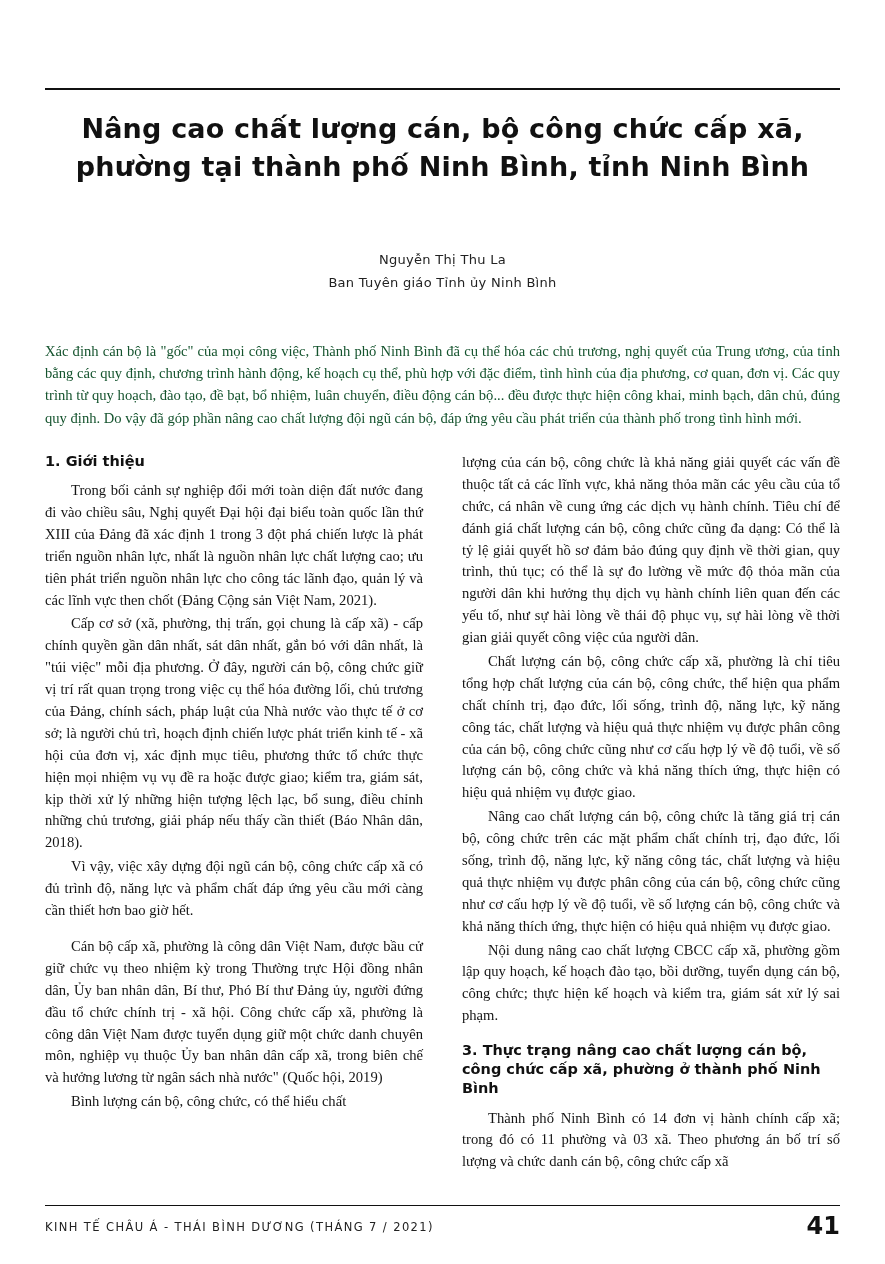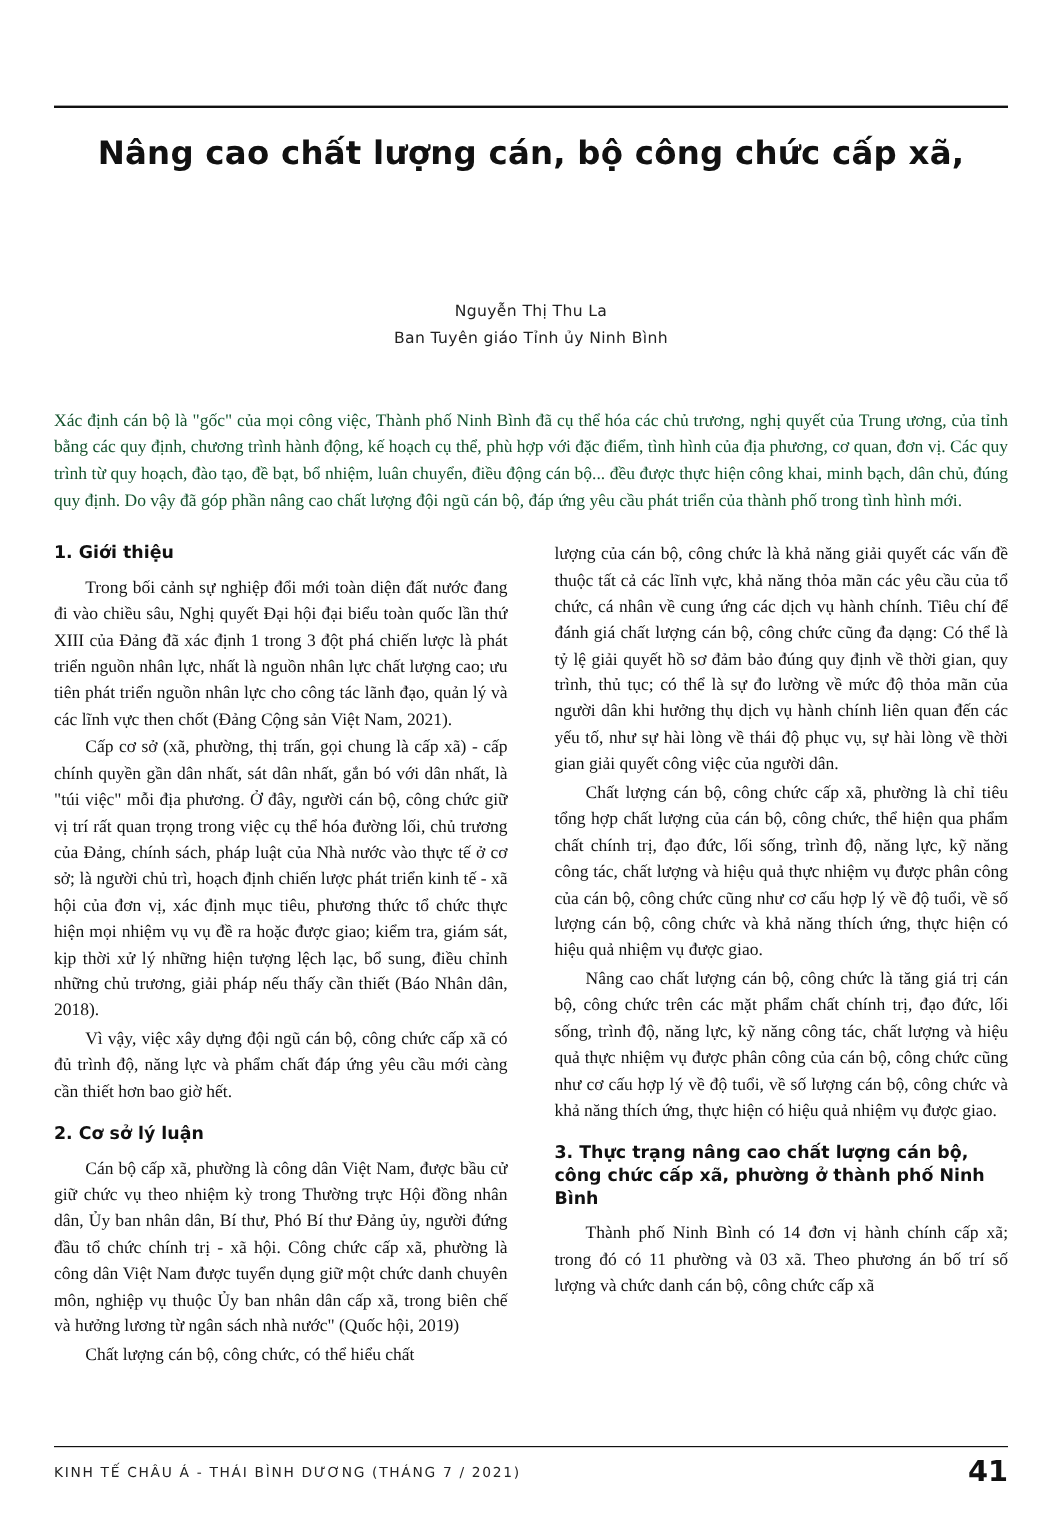--- a/index.html
+++ b/index.html
@@ -138,46 +138,47 @@
 </style>
 </head>
 <body>
 
 <div class="page">
 
   <div class="rule-top"></div>
 
   <div class="title-block">
     <div class="title-line">Nâng cao chất lượng cán, bộ công chức cấp xã,</div>
+    <div class="title-line">phường tại thành phố Ninh Bình, tỉnh Ninh Bình</div>
   </div>
 
   <div class="author-block">
     <div class="author-name">Nguyễn Thị Thu La</div>
     <div class="author-affil">Ban Tuyên giáo Tỉnh ủy Ninh Bình</div>
   </div>
 
   <div class="abstract">Xác định cán bộ là "gốc" của mọi công việc, Thành phố Ninh Bình đã cụ thể hóa các chủ trương, nghị quyết của Trung ương, của tỉnh bằng các quy định, chương trình hành động, kế hoạch cụ thể, phù hợp với đặc điểm, tình hình của địa phương, cơ quan, đơn vị. Các quy trình từ quy hoạch, đào tạo, đề bạt, bổ nhiệm, luân chuyển, điều động cán bộ... đều được thực hiện công khai, minh bạch, dân chủ, đúng quy định. Do vậy đã góp phần nâng cao chất lượng đội ngũ cán bộ, đáp ứng yêu cầu phát triển của thành phố trong tình hình mới.</div>
 
   <div class="columns">
 
     <div class="col col-left">
       <h2 class="sec">1. Giới thiệu</h2>
       <p class="body">Trong bối cảnh sự nghiệp đổi mới toàn diện đất nước đang đi vào chiều sâu, Nghị quyết Đại hội đại biểu toàn quốc lần thứ XIII của Đảng đã xác định 1 trong 3 đột phá chiến lược là phát triển nguồn nhân lực, nhất là nguồn nhân lực chất lượng cao; ưu tiên phát triển nguồn nhân lực cho công tác lãnh đạo, quản lý và các lĩnh vực then chốt (Đảng Cộng sản Việt Nam, 2021).</p>
       <p class="body">Cấp cơ sở (xã, phường, thị trấn, gọi chung là cấp xã) - cấp chính quyền gần dân nhất, sát dân nhất, gắn bó với dân nhất, là "túi việc" mỗi địa phương. Ở đây, người cán bộ, công chức giữ vị trí rất quan trọng trong việc cụ thể hóa đường lối, chủ trương của Đảng, chính sách, pháp luật của Nhà nước vào thực tế ở cơ sở; là người chủ trì, hoạch định chiến lược phát triển kinh tế - xã hội của đơn vị, xác định mục tiêu, phương thức tổ chức thực hiện mọi nhiệm vụ vụ đề ra hoặc được giao; kiểm tra, giám sát, kịp thời xử lý những hiện tượng lệch lạc, bổ sung, điều chỉnh những chủ trương, giải pháp nếu thấy cần thiết (Báo Nhân dân, 2018).</p>
       <p class="body">Vì vậy, việc xây dựng đội ngũ cán bộ, công chức cấp xã có đủ trình độ, năng lực và phẩm chất đáp ứng yêu cầu mới càng cần thiết hơn bao giờ hết.</p>
       <div class="sec-spacer"></div>
-      <h2 class="sec">2. Cơ sở lý luận</h2>
       <p class="body">Cán bộ cấp xã, phường là công dân Việt Nam, được bầu cử giữ chức vụ theo nhiệm kỳ trong Thường trực Hội đồng nhân dân, Ủy ban nhân dân, Bí thư, Phó Bí thư Đảng ủy, người đứng đầu tổ chức chính trị - xã hội. Công chức cấp xã, phường là công dân Việt Nam được tuyển dụng giữ một chức danh chuyên môn, nghiệp vụ thuộc Ủy ban nhân dân cấp xã, trong biên chế và hưởng lương từ ngân sách nhà nước" (Quốc hội, 2019)</p>
-      <p class="body">Chất lượng cán bộ, công chức, có thể hiểu chất</p>
+      <p class="body">Bình lượng cán bộ, công chức, có thể hiểu chất</p>
     </div>
 
     <div class="col col-right">
       <p class="body" style="text-indent:0">lượng của cán bộ, công chức là khả năng giải quyết các vấn đề thuộc tất cả các lĩnh vực, khả năng thỏa mãn các yêu cầu của tổ chức, cá nhân về cung ứng các dịch vụ hành chính. Tiêu chí để đánh giá chất lượng cán bộ, công chức cũng đa dạng: Có thể là tỷ lệ giải quyết hồ sơ đảm bảo đúng quy định về thời gian, quy trình, thủ tục; có thể là sự đo lường về mức độ thỏa mãn của người dân khi hưởng thụ dịch vụ hành chính liên quan đến các yếu tố, như sự hài lòng về thái độ phục vụ, sự hài lòng về thời gian giải quyết công việc của người dân.</p>
       <p class="body">Chất lượng cán bộ, công chức cấp xã, phường là chỉ tiêu tổng hợp chất lượng của cán bộ, công chức, thể hiện qua phẩm chất chính trị, đạo đức, lối sống, trình độ, năng lực, kỹ năng công tác, chất lượng và hiệu quả thực nhiệm vụ được phân công của cán bộ, công chức cũng như cơ cấu hợp lý về độ tuổi, về số lượng cán bộ, công chức và khả năng thích ứng, thực hiện có hiệu quả nhiệm vụ được giao.</p>
       <p class="body">Nâng cao chất lượng cán bộ, công chức là tăng giá trị cán bộ, công chức trên các mặt phẩm chất chính trị, đạo đức, lối sống, trình độ, năng lực, kỹ năng công tác, chất lượng và hiệu quả thực nhiệm vụ được phân công của cán bộ, công chức cũng như cơ cấu hợp lý về độ tuổi, về số lượng cán bộ, công chức và khả năng thích ứng, thực hiện có hiệu quả nhiệm vụ được giao.</p>
+      <p class="body">Nội dung nâng cao chất lượng CBCC cấp xã, phường gồm lập quy hoạch, kế hoạch đào tạo, bồi dưỡng, tuyển dụng cán bộ, công chức; thực hiện kế hoạch và kiểm tra, giám sát xử lý sai phạm.</p>
       <div class="sec-spacer"></div>
       <h2 class="sec">3. Thực trạng nâng cao chất lượng cán bộ, công chức cấp xã, phường ở thành phố Ninh Bình</h2>
       <p class="body">Thành phố Ninh Bình có 14 đơn vị hành chính cấp xã; trong đó có 11 phường và 03 xã. Theo phương án bố trí số lượng và chức danh cán bộ, công chức cấp xã</p>
     </div>
 
   </div>
 
   <div class="rule-bottom"></div>
 
   <div class="footer">

